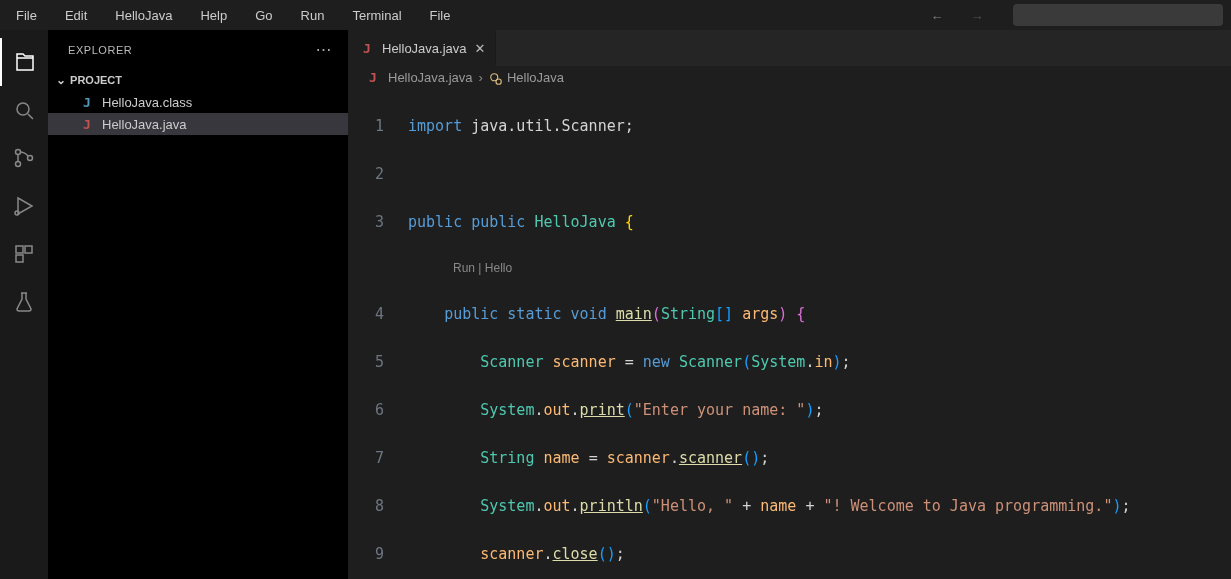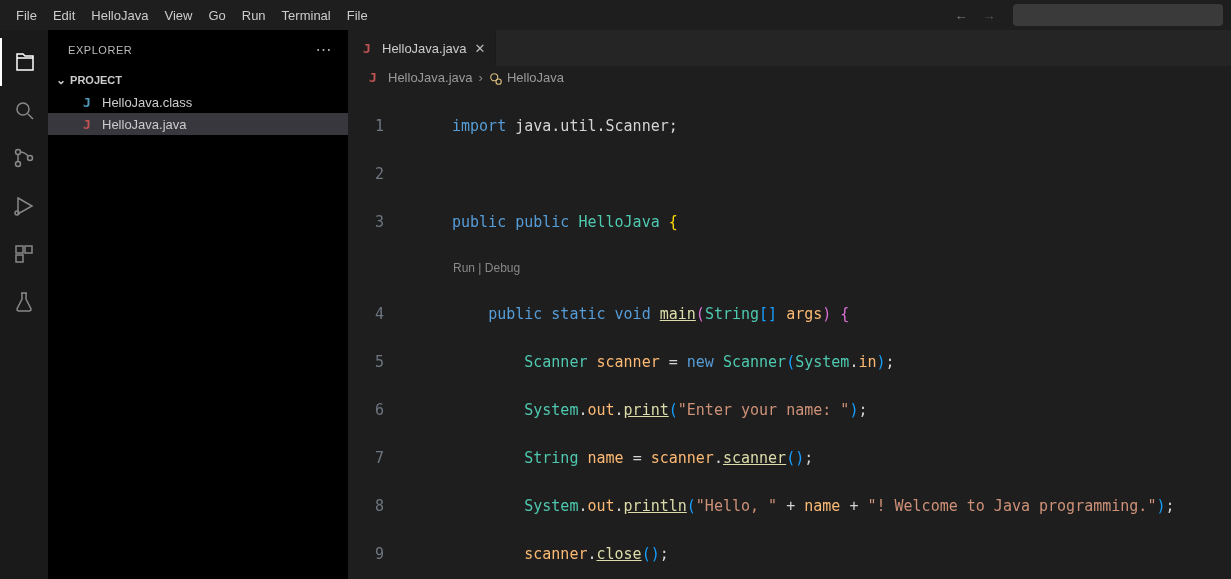--- a/index.html
+++ b/index.html
@@ -13,21 +13,21 @@
     overflow: hidden;
     display: flex;
     flex-direction: column;
   }
   .menubar {
     display: flex;
     align-items: center;
     height: 30px;
     background: #1e1e1e;
     padding: 0 8px;
-    gap: 0;
+    gap: 12px;
   }
   .menu-item { padding: 4px 8px; cursor: pointer; }
   .menu-spacer { flex: 1; }
   .menu-nav-icon { width: 28px; text-align:center; color:#888; cursor:pointer; }
   .search-box {
     width: 210px; height: 22px; background:#3a3a3a; border-radius:4px;
     margin-left: 10px;
   }
 
   .main { flex:1; display:flex; overflow:hidden; }
@@ -79,21 +79,21 @@
   .breadcrumb-sep { margin:0 6px; color:#888; }
   .symbol-icon { color:#d7ba7d; margin-right:4px; }
 
   .code-body {
     font-family: "Menlo","Consolas","Monaco",monospace;
     font-size: 15px; line-height:24px; padding-left:0; white-space:pre;
     color:#d4d4d4;
   }
   .code-line { display:flex; }
   .gutter { width:60px; text-align:right; padding-right:24px; color:#6e7681; user-select:none; }
-  .line-content { flex:1;margin-left:44px; }
+  .line-content { flex:1; }
   .codelens {
     font-size:12px; color:#888; padding-left:105px; height:20px; line-height:20px;
     font-family:-apple-system,Arial,sans-serif;
   }
   .codelens span { cursor:pointer; }
 
   .tok-key { color:#569cd6; }
   .tok-type { color:#4ec9b0; }
   .tok-str { color:#ce9178; }
   .tok-func { color:#dcdcaa;text-decoration:underline; }
@@ -102,21 +102,21 @@
   .tok-brace2 { color:#da70d6; }
   .tok-brace3 { color:#179fff; }
 </style>
 </head>
 <body>
 
 <div class="menubar">
   <div class="menu-item">File</div>
   <div class="menu-item">Edit</div>
   <div class="menu-item">HelloJava</div>
-  <div class="menu-item">View</div>
+  <div class="menu-item">Help</div>
   <div class="menu-item">Go</div>
   <div class="menu-item">Run</div>
   <div class="menu-item">Terminal</div>
   <div class="menu-item">File</div>
   <div class="menu-spacer"></div>
   <div class="menu-nav-icon">←</div>
   <div class="menu-nav-icon" style="color:#555">→</div>
   <div class="search-box"></div>
 </div>
 
@@ -198,21 +198,21 @@
             <circle cx="11" cy="11" r="3" fill="none" stroke="#d7ba7d" stroke-width="1.3"></circle>
           </svg>
       </span>
       <span>HelloJava</span>
     </div>
 
     <div class="code-body">
 <div class="code-line"><span class="gutter">1</span><span class="line-content"><span class="tok-key">import</span><span> java.util.Scanner;</span></span></div>
 <div class="code-line"><span class="gutter">2</span><span class="line-content"></span></div>
 <div class="code-line"><span class="gutter">3</span><span class="line-content"><span class="tok-key">public</span> <span class="tok-key">public</span> <span class="tok-type">HelloJava</span> <span class="tok-brace">{</span></span></div>
-<div class="codelens"><span>Run</span> | <span>Debug</span></div>
+<div class="codelens"><span>Run</span> | <span>Hello</span></div>
 <div class="code-line"><span class="gutter">4</span><span class="line-content">    <span class="tok-key">public</span> <span class="tok-key">static</span> <span class="tok-key">void</span> <span class="tok-func">main</span><span class="tok-brace2">(</span><span class="tok-type">String</span><span class="tok-brace3">[]</span> <span class="tok-var">args</span><span class="tok-brace2">)</span> <span class="tok-brace2">{</span></span></div>
 <div class="code-line"><span class="gutter">5</span><span class="line-content">        <span class="tok-type">Scanner</span> <span class="tok-var">scanner</span> <span>=</span> <span class="tok-key">new</span> <span class="tok-type">Scanner</span><span class="tok-brace3">(</span><span class="tok-type">System</span><span>.</span><span class="tok-var">in</span><span class="tok-brace3">)</span><span>;</span></span></div>
 <div class="code-line"><span class="gutter">6</span><span class="line-content">        <span class="tok-type">System</span><span>.</span><span class="tok-var">out</span><span>.</span><span class="tok-func">print</span><span class="tok-brace3">(</span><span class="tok-str">"Enter your name: "</span><span class="tok-brace3">)</span><span>;</span></span></div>
 <div class="code-line"><span class="gutter">7</span><span class="line-content">        <span class="tok-type">String</span> <span class="tok-var">name</span> <span>=</span> <span class="tok-var">scanner</span><span>.</span><span class="tok-func">scanner</span><span class="tok-brace3">(</span><span class="tok-brace3">)</span><span>;</span></span></div>
 <div class="code-line"><span class="gutter">8</span><span class="line-content">        <span class="tok-type">System</span><span>.</span><span class="tok-var">out</span><span>.</span><span class="tok-func">println</span><span class="tok-brace3">(</span><span class="tok-str">"Hello, "</span> <span>+</span> <span class="tok-var">name</span> <span>+</span> <span class="tok-str">"! Welcome to Java programming."</span><span class="tok-brace3">)</span><span>;</span></span></div>
 <div class="code-line"><span class="gutter">9</span><span class="line-content">        <span class="tok-var">scanner</span><span>.</span><span class="tok-func">close</span><span class="tok-brace3">(</span><span class="tok-brace3">)</span><span>;</span></span></div>
 
 
     </div>
 

